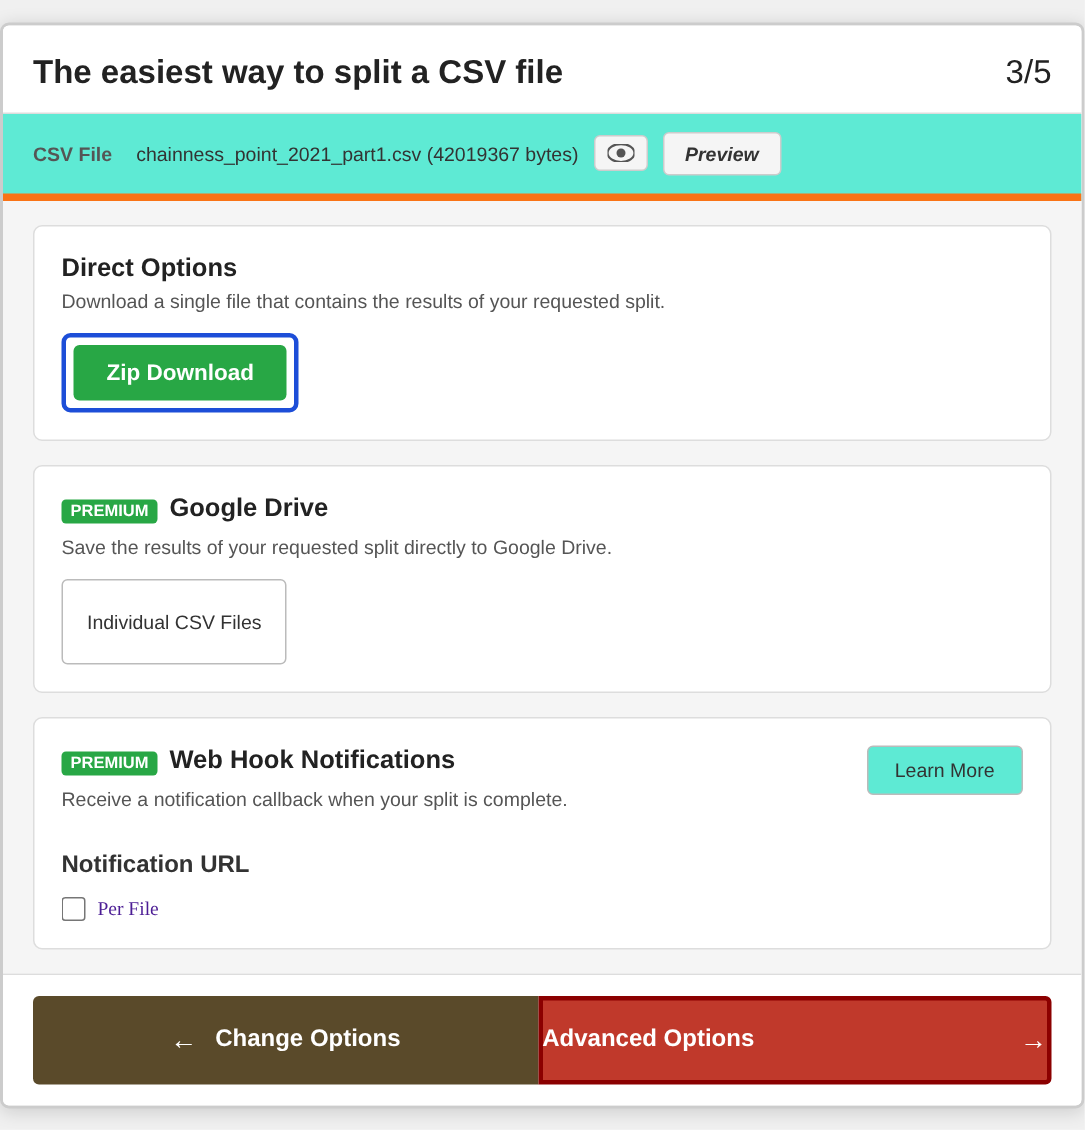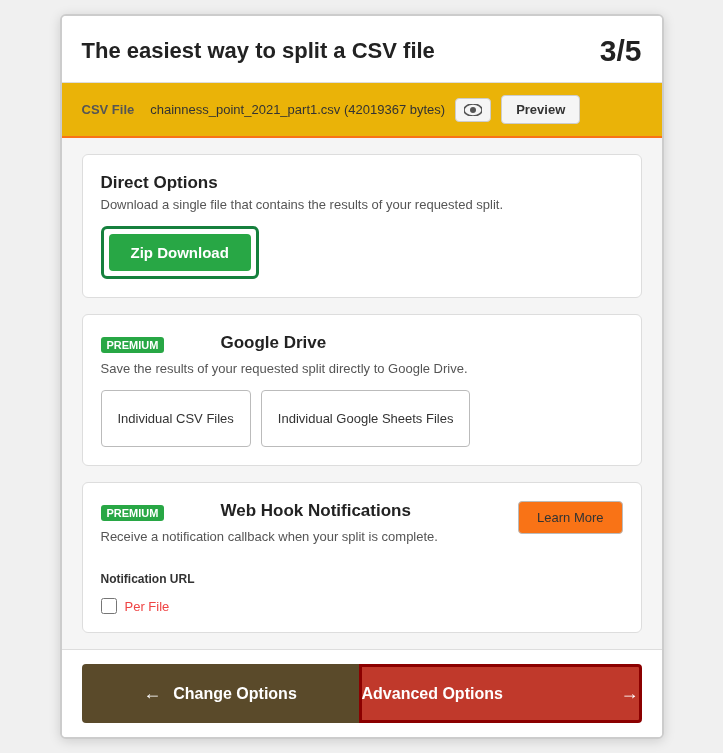--- a/index.html
+++ b/index.html
@@ -5,52 +5,52 @@
     * { box-sizing: border-box; margin: 0; padding: 0; }
     body {
       font-family: Arial, sans-serif;
       background: #f0f0f0;
       display: flex;
       justify-content: center;
       align-items: center;
       min-height: 100vh;
     }
     .window {
-      width: 604px;
+      width: 723px;
       background: #fff;
       border: 2px solid #ccc;
       border-radius: 6px;
       overflow: hidden;
       box-shadow: 0 2px 12px rgba(0,0,0,0.15);
     }
     .header {
       background: #fff;
       padding: 18px 20px 14px 20px;
       border-bottom: 1px solid #ddd;
       display: flex;
       justify-content: space-between;
       align-items: center;
     }
     .header-title {
       font-size: 22px;
       font-weight: bold;
       color: #222;
     }
     .header-step {
-      font-size: 30px;
-      font-weight: bold;
+      font-size: 22px;
+      font-weight: normal;
       color: #222;
     }
     .csv-file-bar {
       padding: 12px 20px;
       display: flex;
       align-items: center;
       gap: 10px;
-      border-bottom: 2px solid #f97316;
-      background: #eab308;
+      border-bottom: 5px solid #f97316;
+      background: #5eead4;
     }
     .csv-label {
       font-size: 13px;
       font-weight: bold;
       color: #555;
       margin-right: 6px;
     }
     .csv-filename {
       font-size: 13px;
       color: #333;
@@ -66,20 +66,21 @@
     }
     .preview-btn {
       background: #f5f5f5;
       border: 1px solid #ccc;
       border-radius: 4px;
       padding: 6px 14px;
       cursor: pointer;
       font-size: 13px;
       color: #333;
       font-weight: 600;
+      font-style: italic;
     }
     .main-content {
       padding: 16px 20px;
       display: flex;
       flex-direction: column;
       gap: 16px;
       background: #f5f5f5;
     }
     .card {
       background: #fff;
@@ -92,21 +93,21 @@
       font-weight: bold;
       color: #222;
       margin-bottom: 4px;
     }
     .card-desc {
       font-size: 13px;
       color: #555;
       margin-bottom: 14px;
     }
     .zip-btn-wrapper {
-      border: 3px solid #15803d;
+      border: 3px solid #1d4ed8;
       border-radius: 6px;
       display: inline-block;
       padding: 5px;
     }
     .zip-download-btn {
       background: #28a745;
       color: #fff;
       border: none;
       border-radius: 4px;
       padding: 10px 22px;
@@ -121,21 +122,20 @@
       font-weight: bold;
       border-radius: 3px;
       padding: 2px 6px;
       margin-right: 8px;
       vertical-align: middle;
     }
     .premium-card-header {
       display: flex;
       align-items: center;
       margin-bottom: 4px;
-      gap: 48px;
     }
     .google-drive-buttons {
       display: flex;
       gap: 10px;
       margin-top: 14px;
     }
     .outline-btn {
       background: #fff;
       border: 1px solid #bbb;
       border-radius: 4px;
@@ -145,38 +145,38 @@
       cursor: pointer;
       font-weight: 500;
     }
     .webhook-card-header {
       display: flex;
       justify-content: space-between;
       align-items: flex-start;
       margin-bottom: 4px;
     }
     .learn-more-btn {
-      background: #f97316;
+      background: #5eead4;
       border: 1px solid #bbb;
       border-radius: 4px;
       padding: 8px 18px;
       font-size: 13px;
       color: #333;
       cursor: pointer;
       font-weight: 500;
       white-space: nowrap;
     }
     .notification-row {
       display: flex;
       align-items: center;
       gap: 14px;
       margin-top: 14px;
     }
     .notification-label {
-      font-size: 12px;
+      font-size: 16px;
       font-weight: bold;
       color: #333;
       white-space: nowrap;
     }
     .notification-input {
       flex: 1;
       border: 1px solid #ccc;
       border-radius: 4px;
       padding: 8px 12px;
       font-size: 13px;
@@ -191,21 +191,22 @@
     }
     .per-file-checkbox {
       width: 16px;
       height: 16px;
       border: 1px solid #bbb;
       background: #fff;
       cursor: pointer;
     }
     .per-file-label {
       font-size: 13px;
-      color: #ef4444;
+      color: #4c1d95;
+      font-family: Liberation Serif, serif;
     }
     .footer {
       background: #fff;
       border-top: 1px solid #ddd;
       padding: 14px 20px;
       display: flex;
       gap: 0;
     }
     .change-options-btn {
       background: #5a4a2a;
@@ -276,21 +277,20 @@
     </div>
 
     <div class="card">
       <div class="premium-card-header">
         <span class="premium-badge">PREMIUM</span>
         <span class="card-title">Google Drive</span>
       </div>
       <div class="card-desc">Save the results of your requested split directly to Google Drive.</div>
       <div class="google-drive-buttons">
         <button class="outline-btn">Individual CSV Files</button>
-        <button class="outline-btn">Individual Google Sheets Files</button>
       </div>
     </div>
 
     <div class="card">
       <div class="webhook-card-header">
         <div>
           <div class="premium-card-header">
             <span class="premium-badge">PREMIUM</span>
             <span class="card-title">Web Hook Notifications</span>
           </div>

